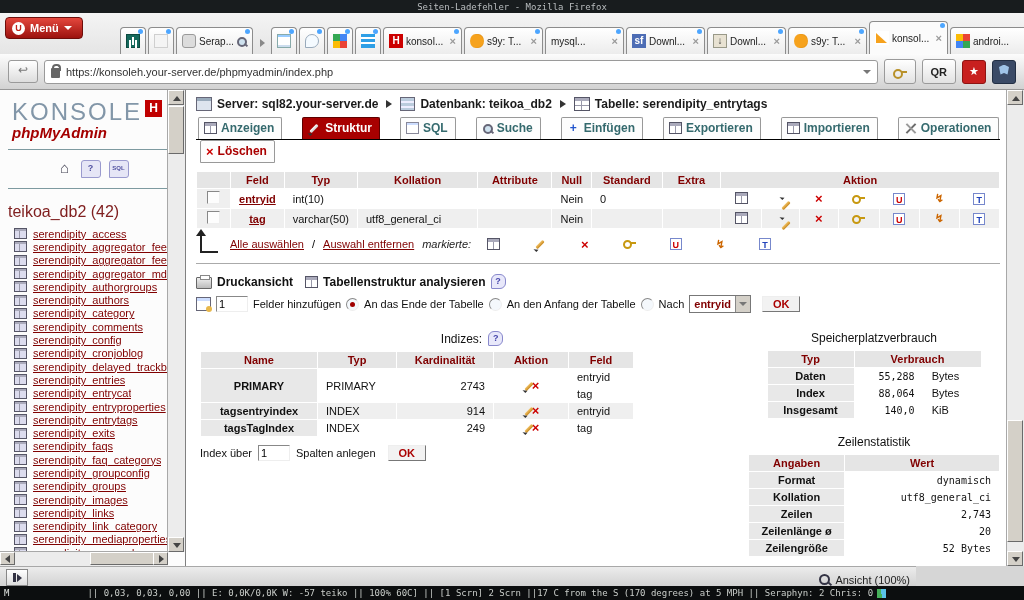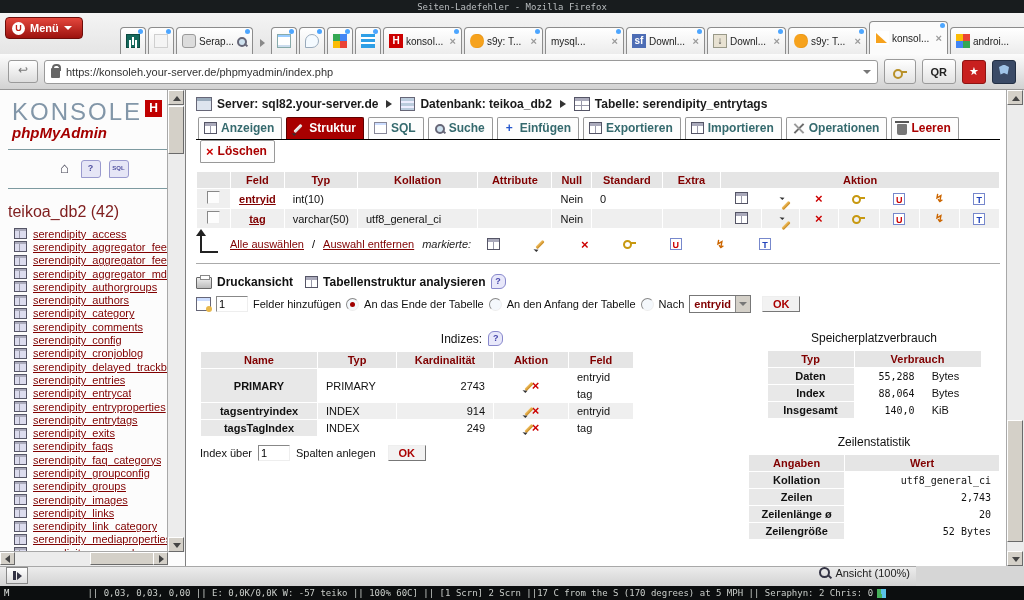--- a/index.html
+++ b/index.html
@@ -138,21 +138,21 @@
   .crumb{display:flex;align-items:center;gap:5px}
   .bc-sep{width:0;height:0;border-top:4px solid transparent;border-bottom:4px solid transparent;border-left:6px solid #333;margin:0 2px}
   .srv-ico{width:14px;height:12px;border:1px solid #667;background:#dde4ee;box-shadow:inset 0 3px 0 #9ab}
   .db-ico{width:13px;height:12px;background:linear-gradient(#bcd 0 3px,#eef 3px 5px,#bcd 5px 8px,#eef 8px 10px,#bcd 10px);border:1px solid #667}
   .tbl-ico{width:14px;height:12px;border:1px solid #556;background-color:#fff;
            background-image:linear-gradient(to bottom,#aab 0,#aab 3px,transparent 3px),
                             linear-gradient(to right,transparent 6px,#99a 6px,#99a 7px,transparent 7px),
                             linear-gradient(to bottom,transparent 7px,#99a 7px,#99a 8px,transparent 8px)}
 
   
-  .ptab-row{display:flex;gap:4px;align-items:flex-end;padding-left:2px}
+  .ptab-row{display:flex;gap:20px;align-items:flex-end;padding-left:2px}
   .ptab-row.first{border-bottom:1px solid #000}
   .ptab{display:flex;align-items:center;gap:4px;border:1px solid #999;border-bottom:none;
         border-radius:2px 2px 0 0;padding:3px 7px 4px 5px;font-size:12px;font-weight:bold;
         color:#356a6e;background:#fdfdfd;white-space:nowrap}
   .ptab.active{background:#a80000;color:#fff;border-color:#5e0000}
   .ptab.danger{color:#aa0000}
   .ptab-row.second{margin:0 0 8px 2px}
   .ptab-row.second .ptab{border-bottom:1px solid #999}
   .ti{width:13px;height:12px;flex:none}
   .ti-grid{border:1px solid #556;background-color:#fff;box-sizing:border-box;
@@ -233,21 +233,21 @@
   td.name-cell{background:#e8e8e8 !important;color:#800000;font-weight:bold;text-align:center}
   td.num{text-align:right}
   table.grid td.mono-num{font-family:"DejaVu Sans Mono",monospace;font-size:10px;text-align:right}
   #idx-create{display:flex;align-items:center;gap:6px;font-size:11px;padding:8px 0 0 4px;color:#111}
   #space-table,#stats-table{margin:0 auto}
   #stats-wrap .sec-title{margin-top:12px}
 
   
   #bstatus{position:absolute;top:566px;left:0;width:916px;height:20px;
            background:linear-gradient(#ececec,#d2d2d2);border-top:1px solid #a8a8a8;
-           display:flex;align-items:flex-start;padding:0 6px;box-sizing:border-box}
+           display:flex;align-items:flex-end;padding:0 6px;box-sizing:border-box}
   #panel-btn{width:20px;height:15px;border:1px solid #888;background:linear-gradient(#fff,#ddd);
              display:flex;align-items:center;justify-content:center;gap:1px}
   #panel-btn .bar{width:3px;height:9px;background:#334}
   #panel-btn .tri{width:0;height:0;border-top:4px solid transparent;border-bottom:4px solid transparent;border-left:5px solid #334}
   #bstatus .spacer{flex:1}
   #zoom-ind{display:flex;align-items:center;gap:4px;font-size:11px;color:#222}
   .magp{width:12px;height:12px;position:relative}
   .magp::before{content:"";position:absolute;left:0;top:0;width:7px;height:7px;border:2px solid #334;border-radius:50%}
   .magp::after{content:"";position:absolute;left:9px;top:9px;width:4px;height:2px;background:#334;transform:rotate(45deg)}
 
@@ -809,20 +809,24 @@
           <div class="sec-title">Zeilenstatistik</div>
           <table class="grid" id="stats-table">
             <thead>
               <tr>
                 <th style="width:80px">Angaben</th>
                 <th style="width:140px">Wert</th>
               </tr>
             </thead>
             <tbody>
 
+                <tr>
+                  <td class="name-cell" style="white-space:normal;max-width:80px">Format</td>
+                  <td class="mono-num val">dynamisch</td>
+                </tr>
 
                 <tr>
                   <td class="name-cell" style="white-space:normal;max-width:80px">Kollation</td>
                   <td class="mono-num val">utf8_general_ci</td>
                 </tr>
 
                 <tr>
                   <td class="name-cell" style="white-space:normal;max-width:80px">Zeilen</td>
                   <td class="mono-num val">2,743</td>
                 </tr>

